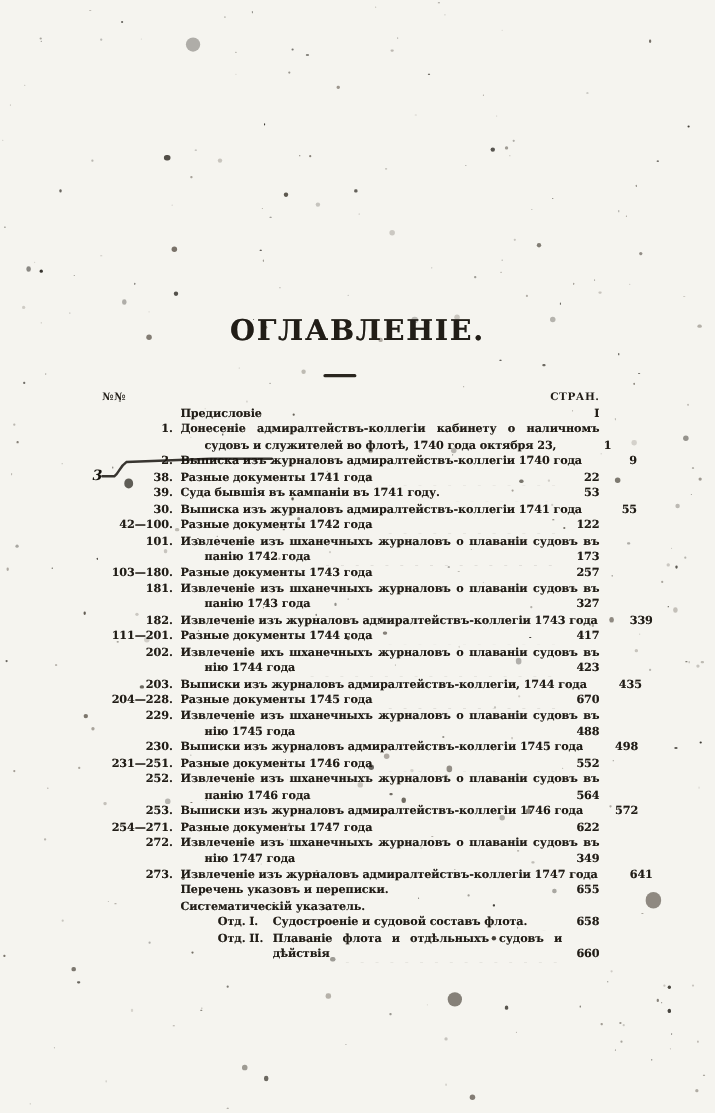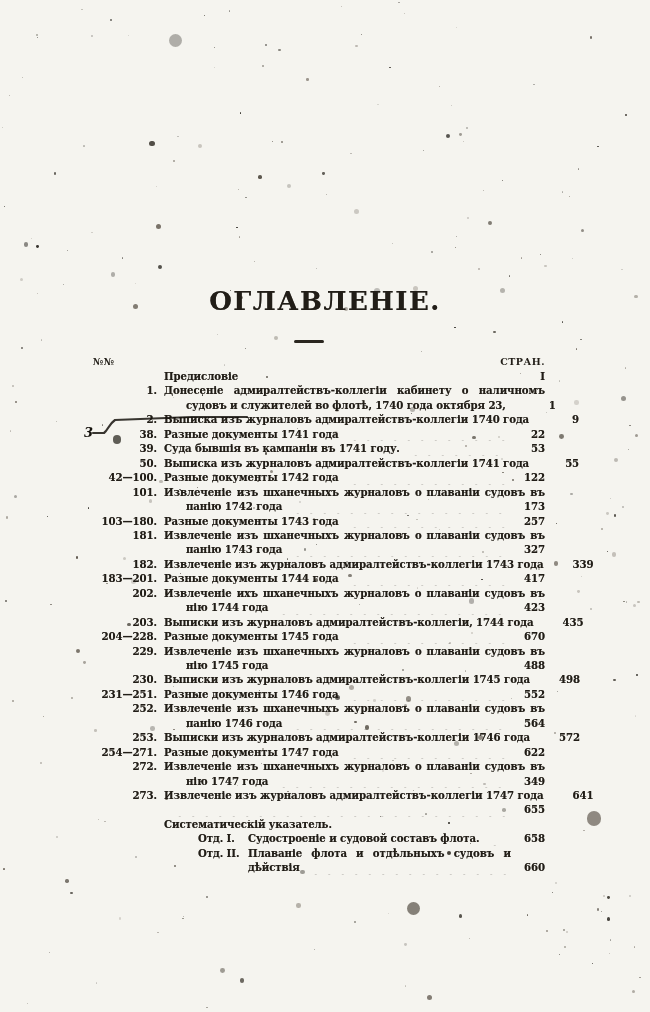--- a/index.html
+++ b/index.html
@@ -438,21 +438,21 @@
     <div class="num">39.</div>
     <div class="content">
           <div class="tline flexy">
             <span class="text">Суда бывшія въ кампаніи въ 1741 году.</span>
             <span class="leader"></span>
             <span class="pnum">53</span>
           </div>
         </div>
   </div>
       <div class="row">
-    <div class="num">50.</div>
+    <div class="num">30.</div>
     <div class="content">
           <div class="tline flexy">
             <span class="text">Выписка изъ журналовъ адмиралтействъ-коллегіи 1741 года</span>
             <span class="leader"></span>
             <span class="pnum">55</span>
           </div>
         </div>
   </div>
       <div class="row">
     <div class="num">42—100.</div>
@@ -500,21 +500,21 @@
     <div class="num">182.</div>
     <div class="content">
           <div class="tline flexy">
             <span class="text">Извлеченіе изъ журналовъ адмиралтействъ-коллегіи 1743 года</span>
             <span class="leader"></span>
             <span class="pnum">339</span>
           </div>
         </div>
   </div>
       <div class="row">
-    <div class="num">183—201.</div>
+    <div class="num">111—201.</div>
     <div class="content">
           <div class="tline flexy">
             <span class="text">Разные документы 1744 года</span>
             <span class="leader"></span>
             <span class="pnum">417</span>
           </div>
         </div>
   </div>
       <div class="row">
     <div class="num">202.</div>
@@ -627,20 +627,21 @@
             <span class="text">Извлеченіе изъ журналовъ адмиралтействъ-коллегіи 1747 года</span>
             <span class="leader"></span>
             <span class="pnum">641</span>
           </div>
         </div>
   </div>
       <div class="row">
     <div class="num"></div>
     <div class="content">
           <div class="tline flexy">
+            <span class="text">Перечень указовъ и переписки.</span>
             <span class="leader"></span>
             <span class="pnum">655</span>
           </div>
         </div>
   </div>
       <div class="row">
     <div class="num"></div>
     <div class="content">
           <div class="tline flexy">
             <span class="text">Систематическій указатель.</span>

